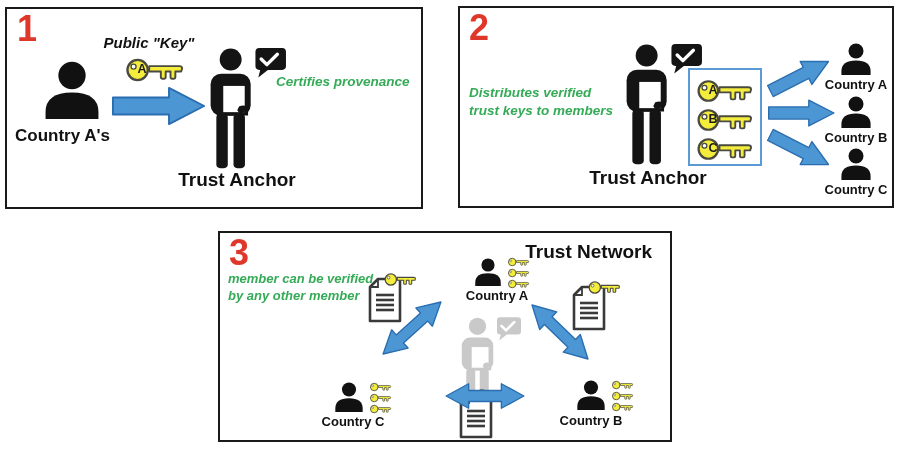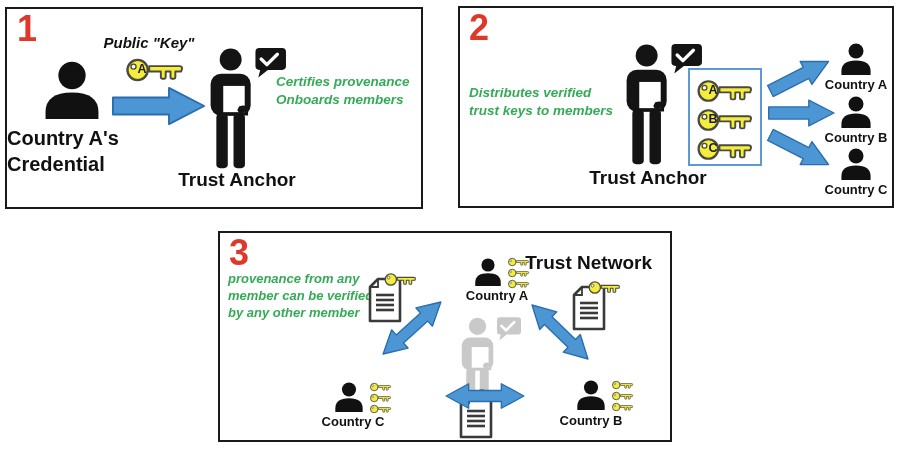--- a/index.html
+++ b/index.html
@@ -86,23 +86,22 @@
 </svg>
 
 <div class="panel" id="panel1">
   <div class="num" style="left:10px;top:2px;">1</div>
 
   <div class="icon person" style="left:34px;top:52px;width:62px;height:58px;">
     <svg>
         <use href="#sym-bust"></use>
       </svg>
   </div>
-  <div class="blabel" style="left:0;top:116px;font-size:20px;line-height:1.32;">
+  <div class="blabel" style="left:8px;top:116px;font-size:17px;line-height:1.32;">
     <div>Country A's</div>
-    <div>Credential</div>
   </div>
 
   <div class="blabel center" style="left:86px;top:25px;width:112px;font-size:15px;font-style:italic;">Public "Key"</div>
 
   <div class="bigkey" style="left:119px;top:47px;width:60px;height:28px;">
     <svg>
         <use href="#sym-key"></use>
       </svg>
     <span class="keyletter">A</span>
   </div>
@@ -114,21 +113,20 @@
   </div>
 
   <div class="icon anchor-dark" style="left:191px;top:39px;width:92px;height:124px;">
     <svg>
         <use href="#sym-anchor"></use>
       </svg>
   </div>
 
   <div class="note" style="left:257px;top:64px;margin-left:12px;">
     <div>Certifies provenance</div>
-    <div>Onboards members</div>
   </div>
 
   <div class="blabel center" style="left:150px;top:160px;width:160px;font-size:19px;">Trust Anchor</div>
 </div>
 
 <div class="panel" id="panel2">
   <div class="num" style="left:9px;top:2px;">2</div>
 
   <div class="note" style="left:9px;top:76px;">
     <div>Distributes verified</div>
@@ -197,24 +195,23 @@
     <svg>
         <use href="#sym-bust"></use>
       </svg>
   </div>
   <div class="blabel center" style="left:351px;top:174px;width:90px;font-size:13px;">Country C</div>
 </div>
 
 <div class="panel" id="panel3">
   <div class="num" style="left:9px;top:2px;">3</div>
 
-  <div class="blabel" style="right:18px;top:19px;font-size:19px;">Trust Network</div>
+  <div class="blabel" style="right:18px;top:8px;font-size:19px;">Trust Network</div>
 
   <div class="note" style="left:8px;top:38px;font-size:13px;">
-    <div>provenance from any</div>
     <div>member can be verified</div>
     <div>by any other member</div>
   </div>
 
   <div class="icon person" style="left:253px;top:25px;width:30px;height:28px;">
     <svg>
         <use href="#sym-bust"></use>
       </svg>
   </div>
   <div class="keystack" style="left:285px;top:24px;">

